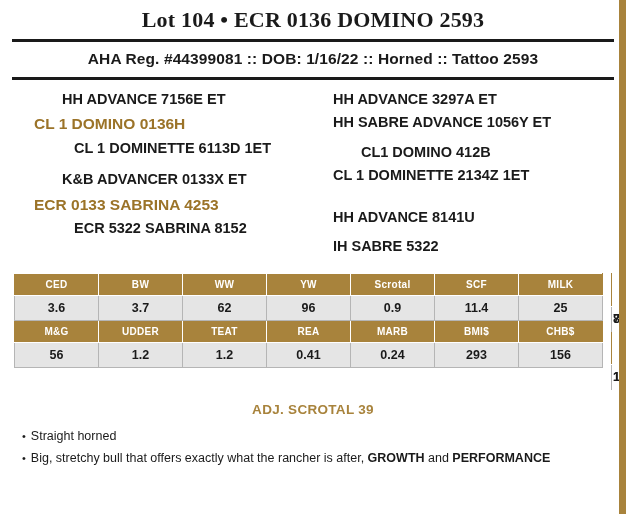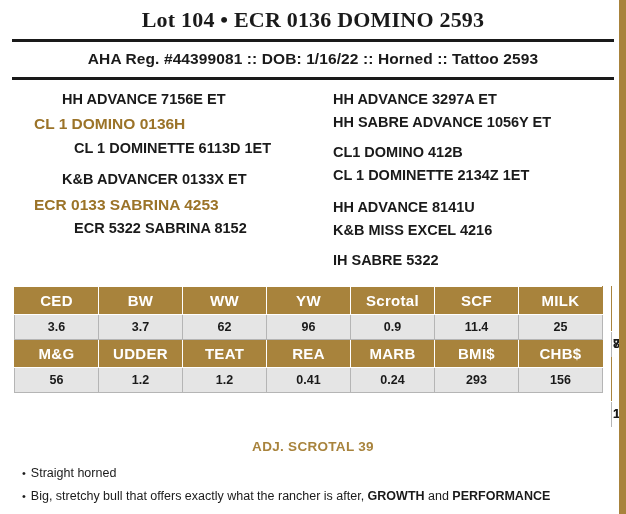--- a/index.html
+++ b/index.html
@@ -65,40 +65,40 @@
   .ped-mid   { color: #9b7328; font-size: 15.5px; padding-left: 14px; }
   .ped-dam   { padding-left: 54px; }
 
   .ped-r {
     font-size: 14.5px;
     font-weight: 700;
     line-height: 1.62;
     white-space: nowrap;
   }
   .ped-block-2 { margin-top: 8px; }
-  .ped-block-r2 { margin-top: 8px; }
+  .ped-block-r2 { margin-top: 18px; }
 
   
   .epd-area {
     display: flex;
     padding: 4px 4px 0 4px;
     gap: 8px;
   }
   .epd-main { flex: 1 1 auto; }
   .epd-side { width: 142px; }
 
   table.epd {
     width: 100%;
     border-collapse: collapse;
     table-layout: fixed;
   }
   table.epd th {
     background: #a8833c;
     color: #ffffff;
-    font-size: 15px;
+    font-size: 10px;
     font-weight: 700;
     letter-spacing: 0.3px;
     padding: 5px 1px 5px 1px;
     text-align: center;
     border: 1px solid #ffffff;
   }
   table.epd td {
     font-size: 12.5px;
     font-weight: 700;
     text-align: center;
@@ -174,26 +174,25 @@
         <div class="ped-line ped-sire">K&amp;B ADVANCER 0133X ET</div>
         <div class="ped-line ped-mid">ECR 0133 SABRINA 4253</div>
         <div class="ped-line ped-dam">ECR 5322 SABRINA 8152</div>
       </div>
     </div>
 
     <div class="ped-col-right">
       <div class="ped-group">
         <div class="ped-r">HH ADVANCE 3297A ET</div>
         <div class="ped-r">HH SABRE ADVANCE 1056Y ET</div>
-        <div class="ped-r" style="margin-top:6px;">CL1 DOMINO 412B</div>
+        <div class="ped-r" style="margin-top:6px;margin-left:28px;">CL1 DOMINO 412B</div>
         <div class="ped-r">CL 1 DOMINETTE 2134Z 1ET</div>
       </div>
       <div class="ped-group ped-block-r2">
         <div class="ped-r">HH ADVANCE 8141U</div>
-        <div class="ped-r">K&amp;B MISS EXCEL 4216</div>
         <div class="ped-r" style="margin-top:6px;">IH SABRE 5322</div>
       </div>
     </div>
   </div>
 
   <div class="epd-area">
 
     <div class="epd-main">
       <table class="epd">
         <tbody>

